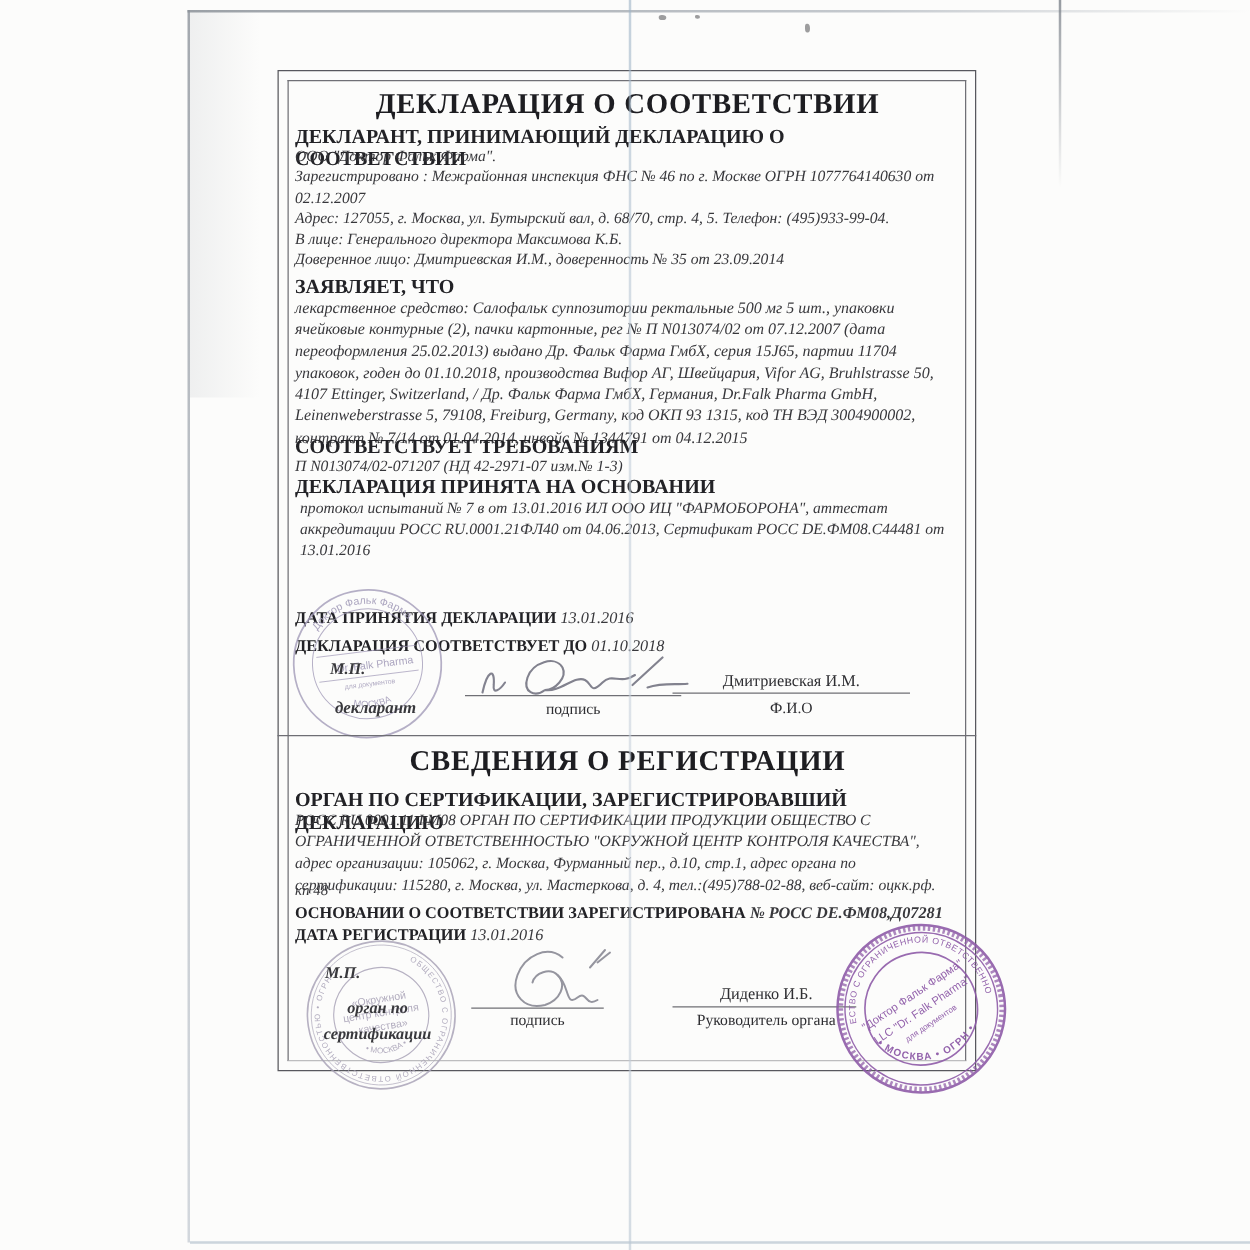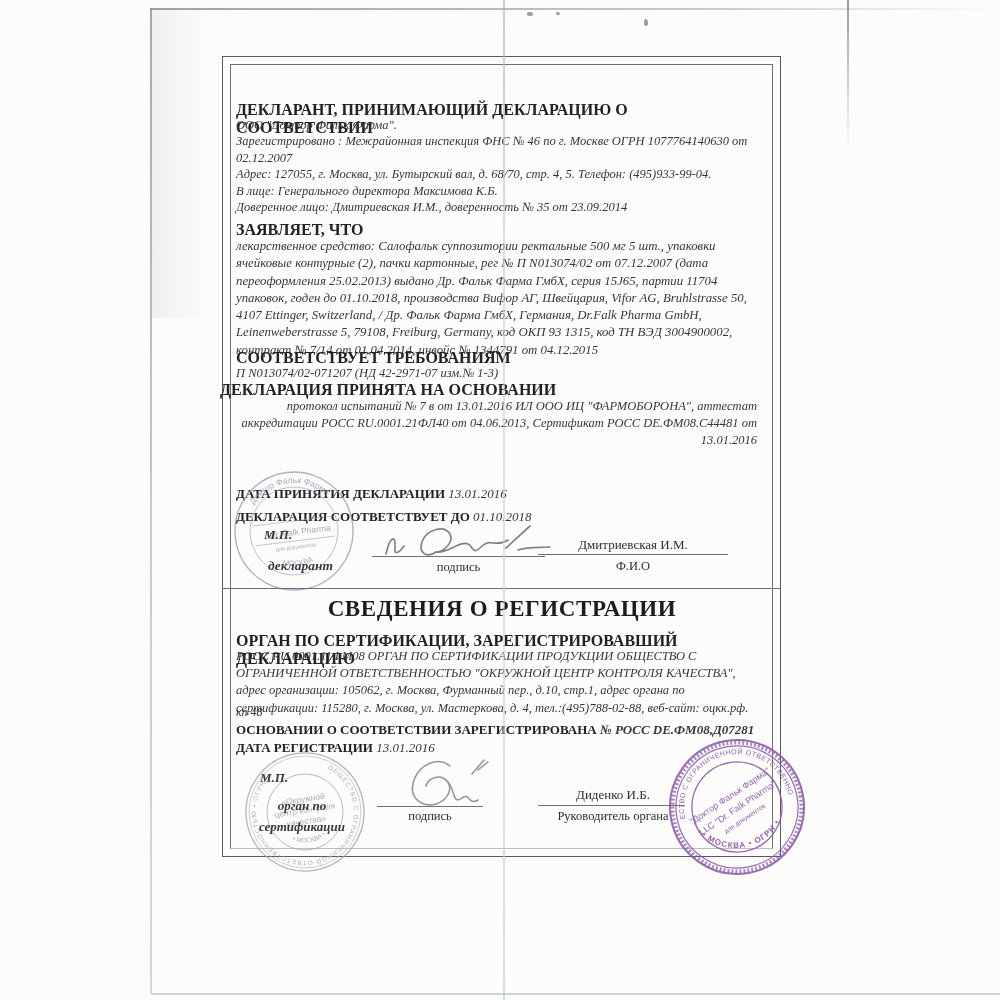--- a/index.html
+++ b/index.html
@@ -49,39 +49,40 @@
   <div class="abs scan-bottom"></div>
   <div class="abs scan-right"></div>
   <div class="abs speck" style="left:527px;top:12px;width:6px;height:4px;"></div>
   <div class="abs speck" style="left:556px;top:12px;width:4px;height:3px;"></div>
   <div class="abs speck" style="left:644px;top:19px;width:4px;height:7px;"></div>
 
   <div class="abs frame">
     <div class="frame-inner"></div>
   </div>
 
+  <div class="abs doc-title ctr" style="left:232px;top:70px;width:540px;">ДЕКЛАРАЦИЯ О СООТВЕТСТВИИ</div>
 
   <div class="abs h" style="left:236px;top:101px;width:528px;">ДЕКЛАРАНТ, ПРИНИМАЮЩИЙ ДЕКЛАРАЦИЮ О СООТВЕТСТВИИ</div>
 
   <div class="abs body-sm" style="left:236px;top:117px;width:528px;">
     <p>ООО "Доктор Фальк Фарма".</p>
     <p>Зарегистрировано : Межрайонная инспекция ФНС № 46 по г. Москве ОГРН 1077764140630 от 02.12.2007</p>
     <p>Адрес: 127055, г. Москва, ул. Бутырский вал, д. 68/70, стр. 4, 5. Телефон: (495)933-99-04.</p>
     <p>В лице: Генерального директора Максимова К.Б.</p>
     <p>Доверенное лицо: Дмитриевская И.М., доверенность № 35 от 23.09.2014</p>
   </div>
 
   <div class="abs h" style="left:236px;top:221px;">ЗАЯВЛЯЕТ, ЧТО</div>
   <div class="abs body-md" style="left:236px;top:238px;width:528px;">лекарственное средство: Салофальк суппозитории ректальные 500 мг 5 шт., упаковки ячейковые контурные (2), пачки картонные, рег № П N013074/02 от 07.12.2007 (дата переоформления 25.02.2013) выдано Др. Фальк Фарма ГмбХ, серия 15J65, партии 11704 упаковок, годен до 01.10.2018, производства Вифор АГ, Швейцария, Vifor AG, Bruhlstrasse 50, 4107 Ettinger, Switzerland, / Др. Фальк Фарма ГмбХ, Германия, Dr.Falk Pharma GmbH, Leinenweberstrasse 5, 79108, Freiburg, Germany, код ОКП 93 1315, код ТН ВЭД 3004900002, контракт № 7/14 от 01.04.2014, инвойс № 1344791 от 04.12.2015</div>
 
   <div class="abs h" style="left:236px;top:349px;">СООТВЕТСТВУЕТ ТРЕБОВАНИЯМ</div>
   <div class="abs body-sm" style="left:236px;top:365px;width:528px;">П N013074/02-071207 (НД 42-2971-07 изм.№ 1-3)</div>
 
-  <div class="abs h" style="left:220px;top:381px;">ДЕКЛАРАЦИЯ ПРИНЯТА НА ОСНОВАНИИ</div>
-  <div class="abs body-sm" style="left:229px;top:398px;width:528px;line-height:17px;text-align:right;">протокол испытаний № 7 в от 13.01.2016 ИЛ ООО ИЦ "ФАРМОБОРОНА", аттестат аккредитации РОСС RU.0001.21ФЛ40 от 04.06.2013, Сертификат РОСС DE.ФМ08.С44481 от 13.01.2016</div>
+  <div class="abs h" style="left:236px;top:381px;">ДЕКЛАРАЦИЯ ПРИНЯТА НА ОСНОВАНИИ</div>
+  <div class="abs body-sm" style="left:240px;top:398px;width:528px;line-height:17px;">протокол испытаний № 7 в от 13.01.2016 ИЛ ООО ИЦ "ФАРМОБОРОНА", аттестат аккредитации РОСС RU.0001.21ФЛ40 от 04.06.2013, Сертификат РОСС DE.ФМ08.С44481 от 13.01.2016</div>
 
   <div class="abs" style="left:236px;top:486px;font-size:13px;">
     <span class="b">ДАТА ПРИНЯТИЯ ДЕКЛАРАЦИИ</span>
     <span class="i">13.01.2016</span>
   </div>
   <div class="abs" style="left:236px;top:509px;font-size:13px;">
     <span class="b">ДЕКЛАРАЦИЯ СООТВЕТСТВУЕТ ДО</span>
     <span class="i">01.10.2018</span>
   </div>
 

